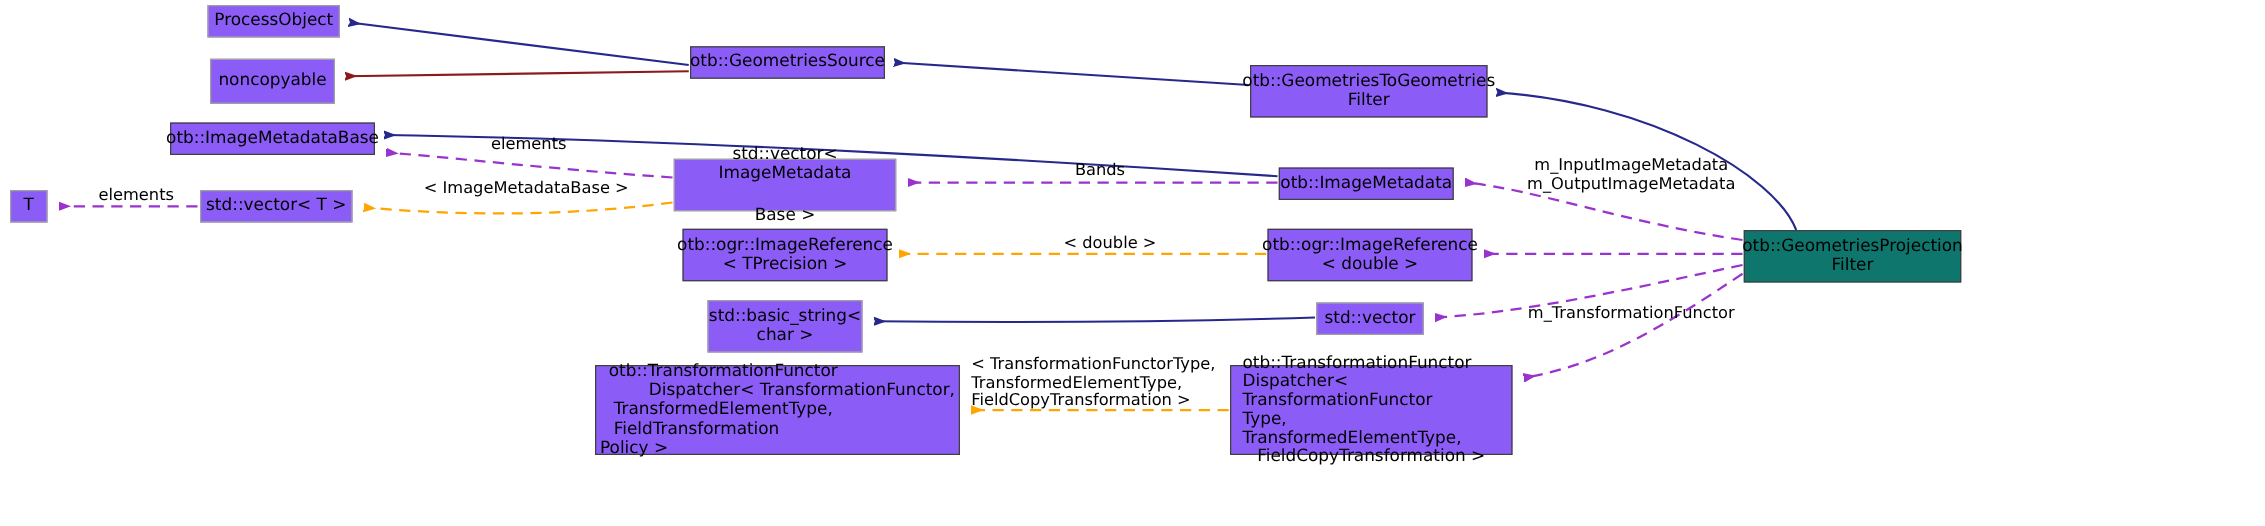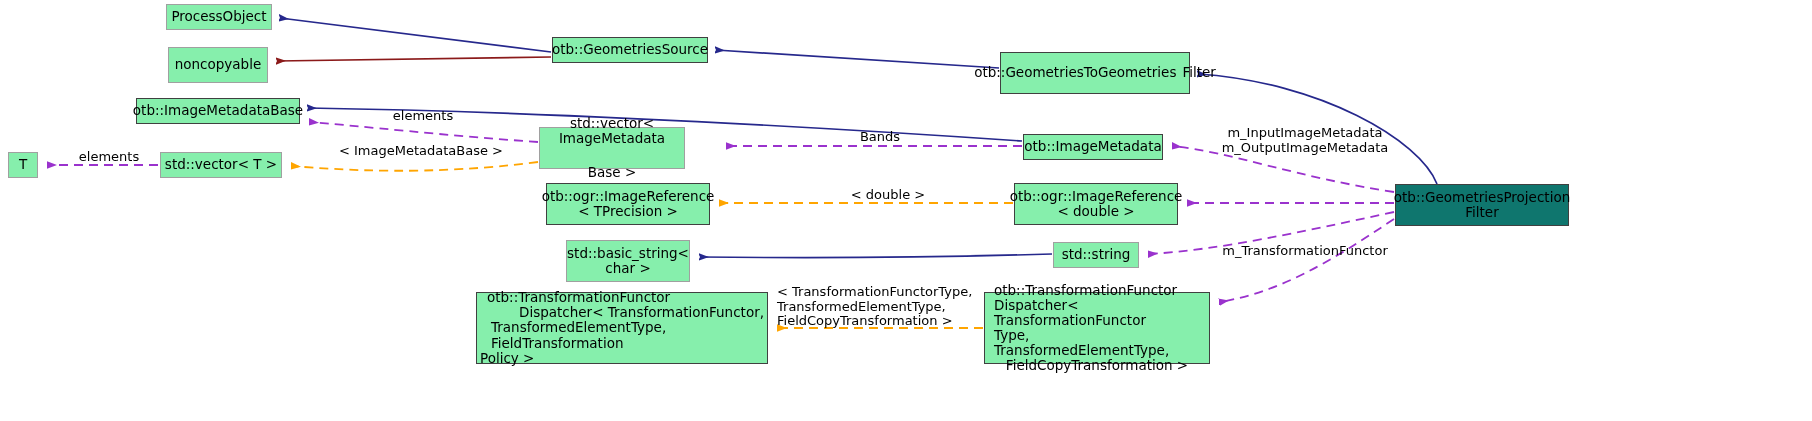--- a/index.html
+++ b/index.html
@@ -1,21 +1,21 @@
 <!DOCTYPE html>
 <html><head>
 <meta charset="utf-8">
 <title>Collaboration diagram</title>
 <style>
   html,body{margin:0;padding:0;background:#ffffff;}
   body{font-family:"DejaVu Sans","Liberation Sans",sans-serif;}
   #diagram{position:relative;width:1812px;height:421px;overflow:hidden;background:#fff;}
   #edges{position:absolute;left:0;top:0;width:1812px;height:421px;}
   .node{position:absolute;box-sizing:border-box;display:flex;align-items:center;
-        justify-content:center;text-align:center;color:#000;background:#86efac;
+        justify-content:center;text-align:center;color:#000;background:#8b5cf6;
         line-height:1.12;letter-spacing:0px;}
   .node span{display:block;padding:0 3px;}
   .n-plain{border:1px solid #a0a0a0;font-size:13.5px;}
   .n-bold{border:1.6px solid #404040;font-size:13.5px;}
   .n-hl{border:1.6px solid #404040;background:#0f766e;font-size:13.5px;}
   .elabel{position:absolute;font-size:13px;color:#000;text-align:center;
           line-height:1.13;white-space:pre;background:transparent;}
 </style>
 </head>
 <body>
@@ -88,21 +88,21 @@
   </div>
 
   <div class="node n-plain" style="left:160px;top:152px;width:122px;height:26px;">
     <span>std::vector&lt; T &gt;</span>
   </div>
 
   <div class="node n-bold" style="left:552px;top:37px;width:156px;height:26px;">
     <span>otb::GeometriesSource</span>
   </div>
 
-  <div class="node n-plain" style="left:539px;top:127px;width:146px;height:42px;flex-direction:column;justify-content:center;gap:18px;">
+  <div class="node n-plain" style="left:539px;top:127px;width:178px;height:42px;flex-direction:column;justify-content:center;gap:18px;">
     <span>std::vector&lt; ImageMetadata</span>
     <span>Base &gt;</span>
   </div>
 
   <div class="node n-bold" style="left:546px;top:183px;width:164px;height:42px;flex-direction:column;justify-content:center;">
     <span>otb::ogr::ImageReference</span>
     <span>&lt; TPrecision &gt;</span>
   </div>
 
   <div class="node n-plain" style="left:566px;top:240px;width:124px;height:42px;flex-direction:column;justify-content:center;">
@@ -110,36 +110,36 @@
     <span>char &gt;</span>
   </div>
 
   <div class="node n-bold" style="left:476px;top:292px;width:292px;height:72px;flex-direction:column;justify-content:center;align-items:stretch;">
     <span style="text-align:left;padding-left:10px;">otb::TransformationFunctor</span>
     <span style="text-align:right;padding-left:10px;">Dispatcher&lt; TransformationFunctor,</span>
     <span style="text-align:left;padding-left:14px;">TransformedElementType, FieldTransformation</span>
     <span style="text-align:left;">Policy &gt;</span>
   </div>
 
-  <div class="node n-bold" style="left:1000px;top:52px;width:190px;height:42px;justify-content:center;">
+  <div class="node n-bold" style="left:1000px;top:52px;width:190px;height:42px;flex-direction:column;justify-content:center;">
     <span>otb::GeometriesToGeometries</span>
     <span>Filter</span>
   </div>
 
   <div class="node n-bold" style="left:1023px;top:134px;width:140px;height:26px;">
     <span>otb::ImageMetadata</span>
   </div>
 
   <div class="node n-bold" style="left:1014px;top:183px;width:164px;height:42px;flex-direction:column;justify-content:center;">
     <span>otb::ogr::ImageReference</span>
     <span>&lt; double &gt;</span>
   </div>
 
   <div class="node n-plain" style="left:1053px;top:242px;width:86px;height:26px;">
-    <span>std::string</span>
+    <span>std::vector</span>
   </div>
 
   <div class="node n-bold" style="left:984px;top:292px;width:226px;height:72px;flex-direction:column;justify-content:center;align-items:stretch;">
     <span style="text-align:left;padding-left:9px;">otb::TransformationFunctor</span>
     <span style="text-align:left;padding-left:9px;">Dispatcher&lt; TransformationFunctor</span>
     <span style="text-align:left;padding-left:9px;">Type, TransformedElementType,</span>
     <span style="text-align:center;">FieldCopyTransformation &gt;</span>
   </div>
 
   <div class="node n-hl" style="left:1395px;top:184px;width:174px;height:42px;flex-direction:column;justify-content:center;">

